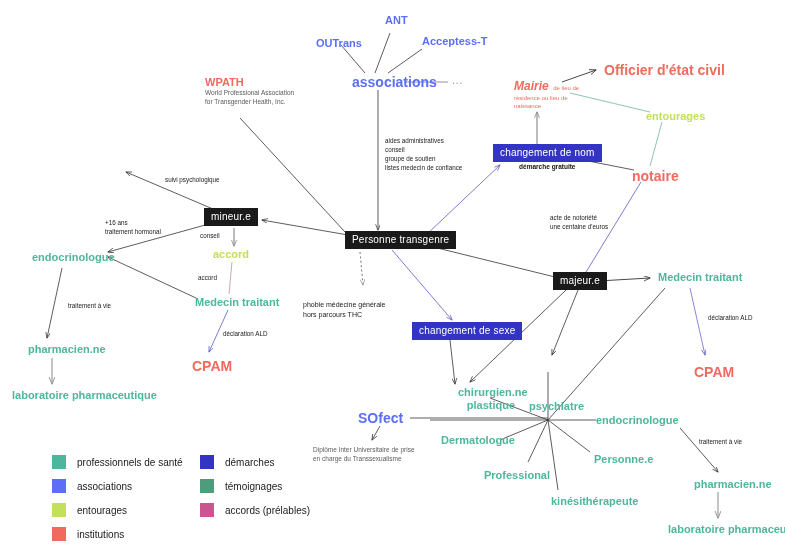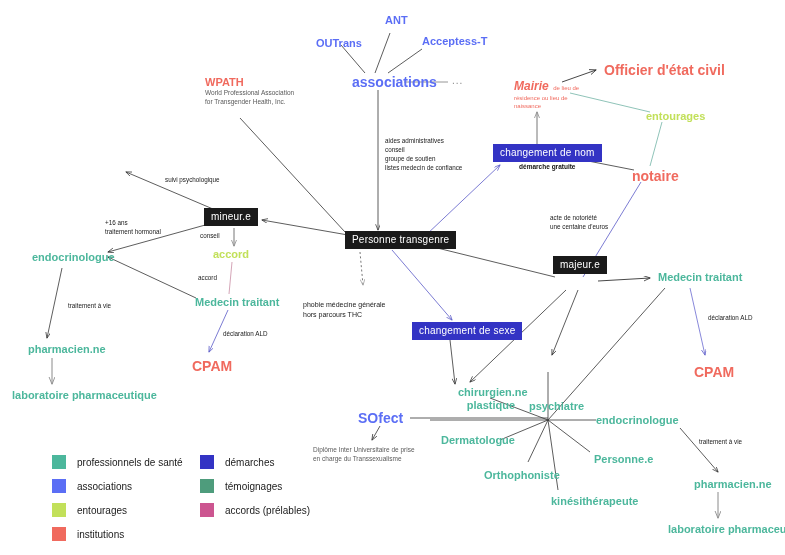--- a/index.html
+++ b/index.html
@@ -154,21 +154,21 @@
   </div>
 
   <div class="node" style="left:345px;top:231px;">
     <div class="boxdark">Personne transgenre</div>
   </div>
 
   <div class="node" style="left:204px;top:208px;">
     <div class="boxdark">mineur.e</div>
   </div>
 
-  <div class="node" style="left:553px;top:256px;">
+  <div class="node" style="left:553px;top:272px;">
     <div class="boxdark">majeur.e</div>
   </div>
 
 
   <div class="node n-health" style="left:32px;top:251px;">endocrinologue</div>
   <div class="node n-entou" style="left:213px;top:248px;">accord</div>
   <div class="node n-health" style="left:195px;top:296px;">Medecin traitant</div>
   <div class="node n-health" style="left:28px;top:343px;">pharmacien.ne</div>
   <div class="node n-health" style="left:12px;top:389px;">laboratoire pharmaceutique</div>
   <div class="node n-inst" style="left:192px;top:358px;">CPAM</div>
@@ -176,21 +176,21 @@
   <div class="node" style="left:412px;top:322px;">
     <div class="boxblue">changement de sexe</div>
   </div>
 
   <div class="node n-health" style="left:529px;top:360px;margin-top:40px;">psychiatre</div>
   <div class="node n-health" style="left:458px;top:386px;text-align:center;width:66px;">
     <div>chirurgien.ne</div>
     <div>plastique</div>
   </div>
   <div class="node n-health" style="left:441px;top:434px;">Dermatologue</div>
-  <div class="node n-health" style="left:484px;top:469px;">Orthophoniste</div>
+  <div class="node n-health" style="left:484px;top:469px;">Professional</div>
   <div class="node n-health" style="left:551px;top:495px;">kinésithérapeute</div>
   <div class="node n-health" style="left:594px;top:453px;">Personne.e</div>
   <div class="node n-health" style="left:596px;top:414px;">endocrinologue</div>
   <div class="node n-health" style="left:658px;top:271px;">Medecin traitant</div>
   <div class="node n-inst" style="left:694px;top:364px;">CPAM</div>
   <div class="node n-health" style="left:694px;top:478px;">pharmacien.ne</div>
   <div class="node n-health" style="left:668px;top:523px;">laboratoire pharmaceutique</div>
 
   <div class="node n-assoc-big" style="left:358px;top:410px;">SOfect</div>
   <div class="node" style="left:313px;top:446px;">

